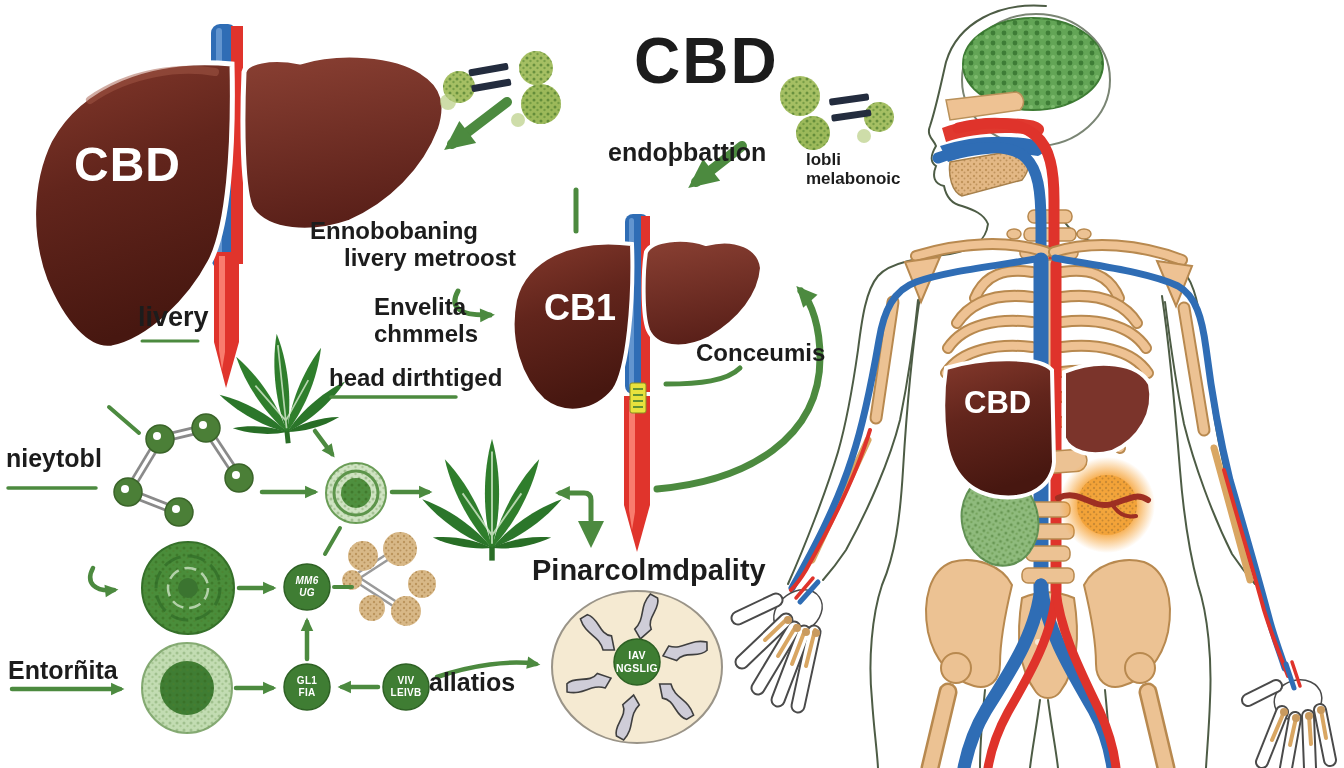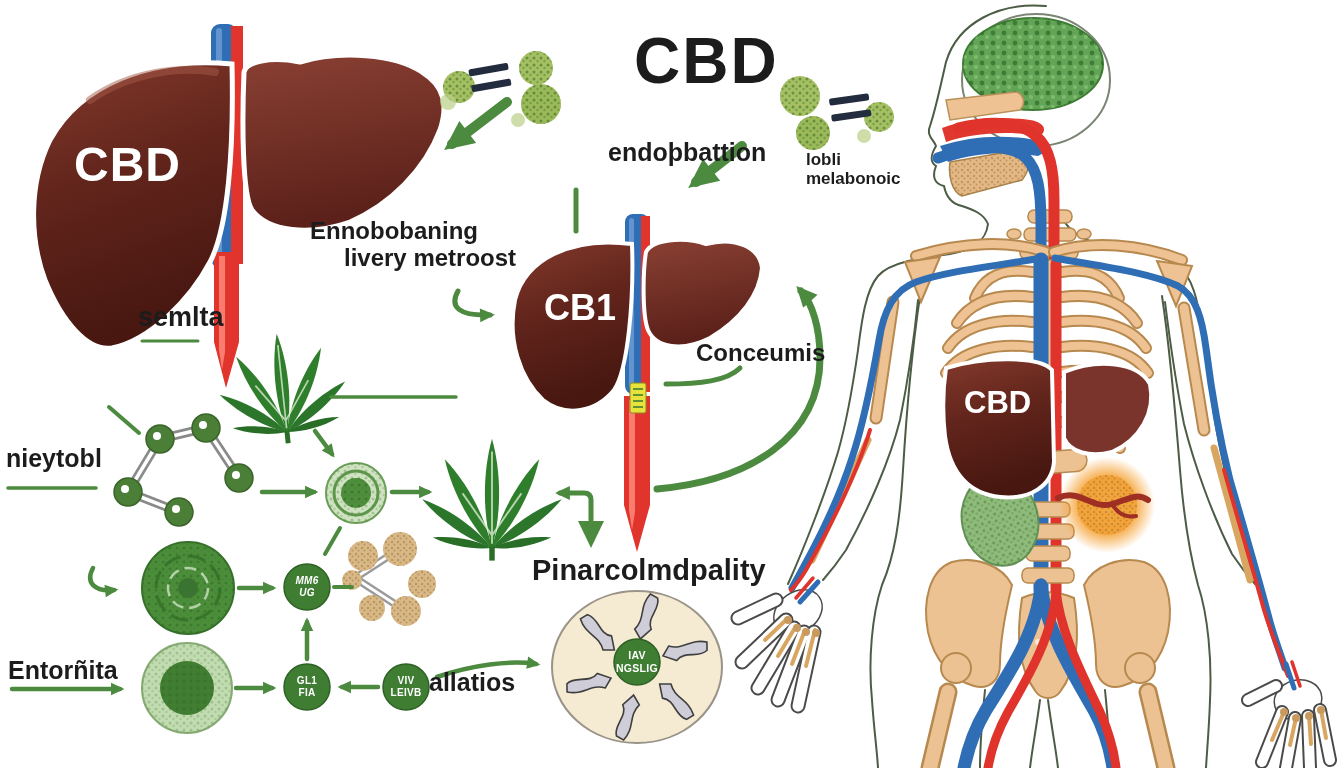--- a/index.html
+++ b/index.html
@@ -460,30 +460,32 @@
     <line x1="307" y1="659" x2="307" y2="622" stroke-width="4.5" marker-end="url(#ah)"></line>
     <path d="M93,568 C85,583 95,592 114,590" stroke-width="4.5" marker-end="url(#ah)"></path>
     <path d="M437,677 C472,665 510,660 536,664" stroke-width="4.5" marker-end="url(#ah)"></path>
     <line x1="142" y1="341" x2="198" y2="341" stroke-width="3"></line>
     <line x1="8" y1="488" x2="96" y2="488" stroke-width="3.5"></line>
     <line x1="331" y1="397" x2="456" y2="397" stroke-width="3.5"></line>
   </g>
 </svg>
 
 <div class="t white" style="left:74px;top:138px;font-size:48px;letter-spacing:1px;">CBD</div>
-<div class="t" style="left:138px;top:302px;font-size:27px;">semlta</div>
+<div class="t" style="left:138px;top:302px;font-size:27px;">livery</div>
 
 <div class="t" style="left:634px;top:26px;font-size:64px;letter-spacing:2px;">CBD</div>
 <div class="t" style="left:608px;top:94px;font-size:25px;margin-top:44px;">endoþbattion</div>
 
 <div class="t" style="left:806px;top:150px;font-size:17px;"><span>lobli</span><br><span>melabonoic</span></div>
 
 <div class="t" style="left:344px;top:245px;font-size:24px;">livery metroost</div>
 <div class="t" style="left:310px;top:218px;font-size:24px;">Ennobobaning</div>
 
+<div class="t" style="left:374px;top:294px;font-size:24px;"><span>Envelita</span><br><span>chmmels</span></div>
+<div class="t" style="left:329px;top:365px;font-size:24px;">head dirthtiged</div>
 
 <div class="t white" style="left:544px;top:288px;font-size:36px;">CB1</div>
 <div class="t" style="left:696px;top:340px;font-size:24px;">Conceumis</div>
 
 <div class="t" style="left:6px;top:444px;font-size:25px;">nieytobl</div>
 <div class="t" style="left:8px;top:656px;font-size:25px;">Entorñita</div>
 
 <div class="t" style="left:532px;top:554px;font-size:29px;">Pinarcolmdpality</div>
 <div class="t" style="left:429px;top:632px;font-size:25px;margin-top:36px;">allatios</div>
 

